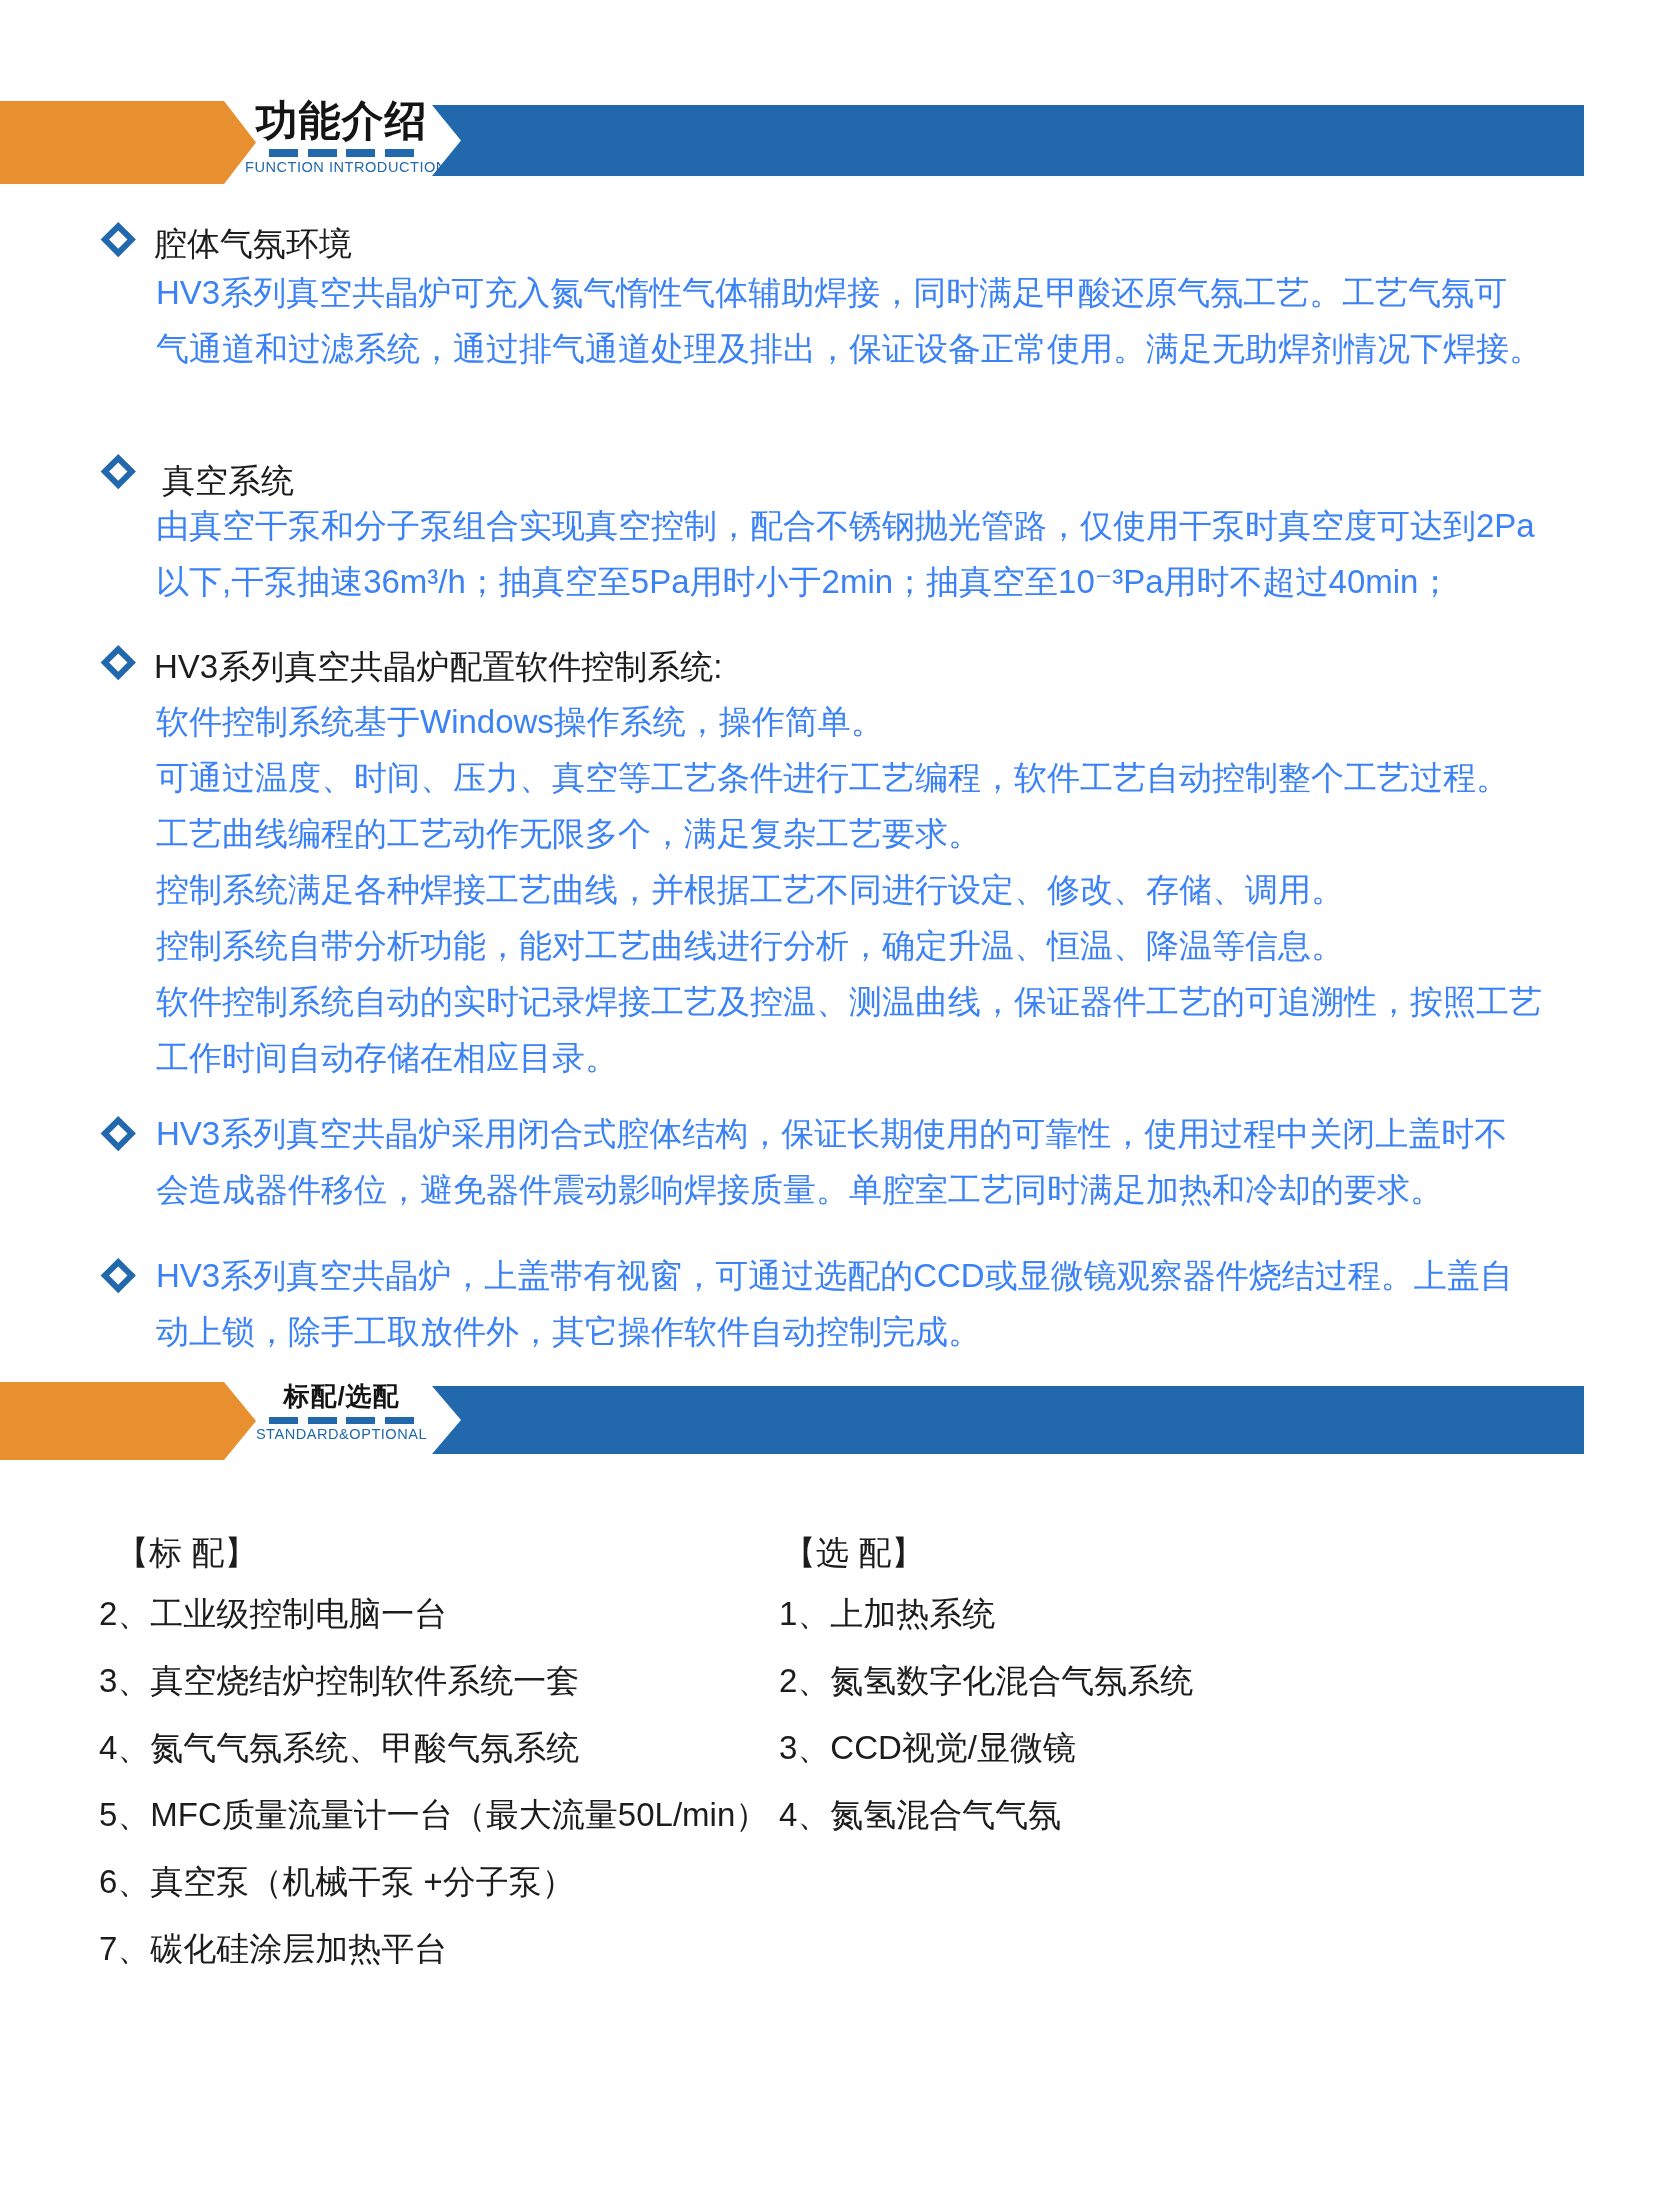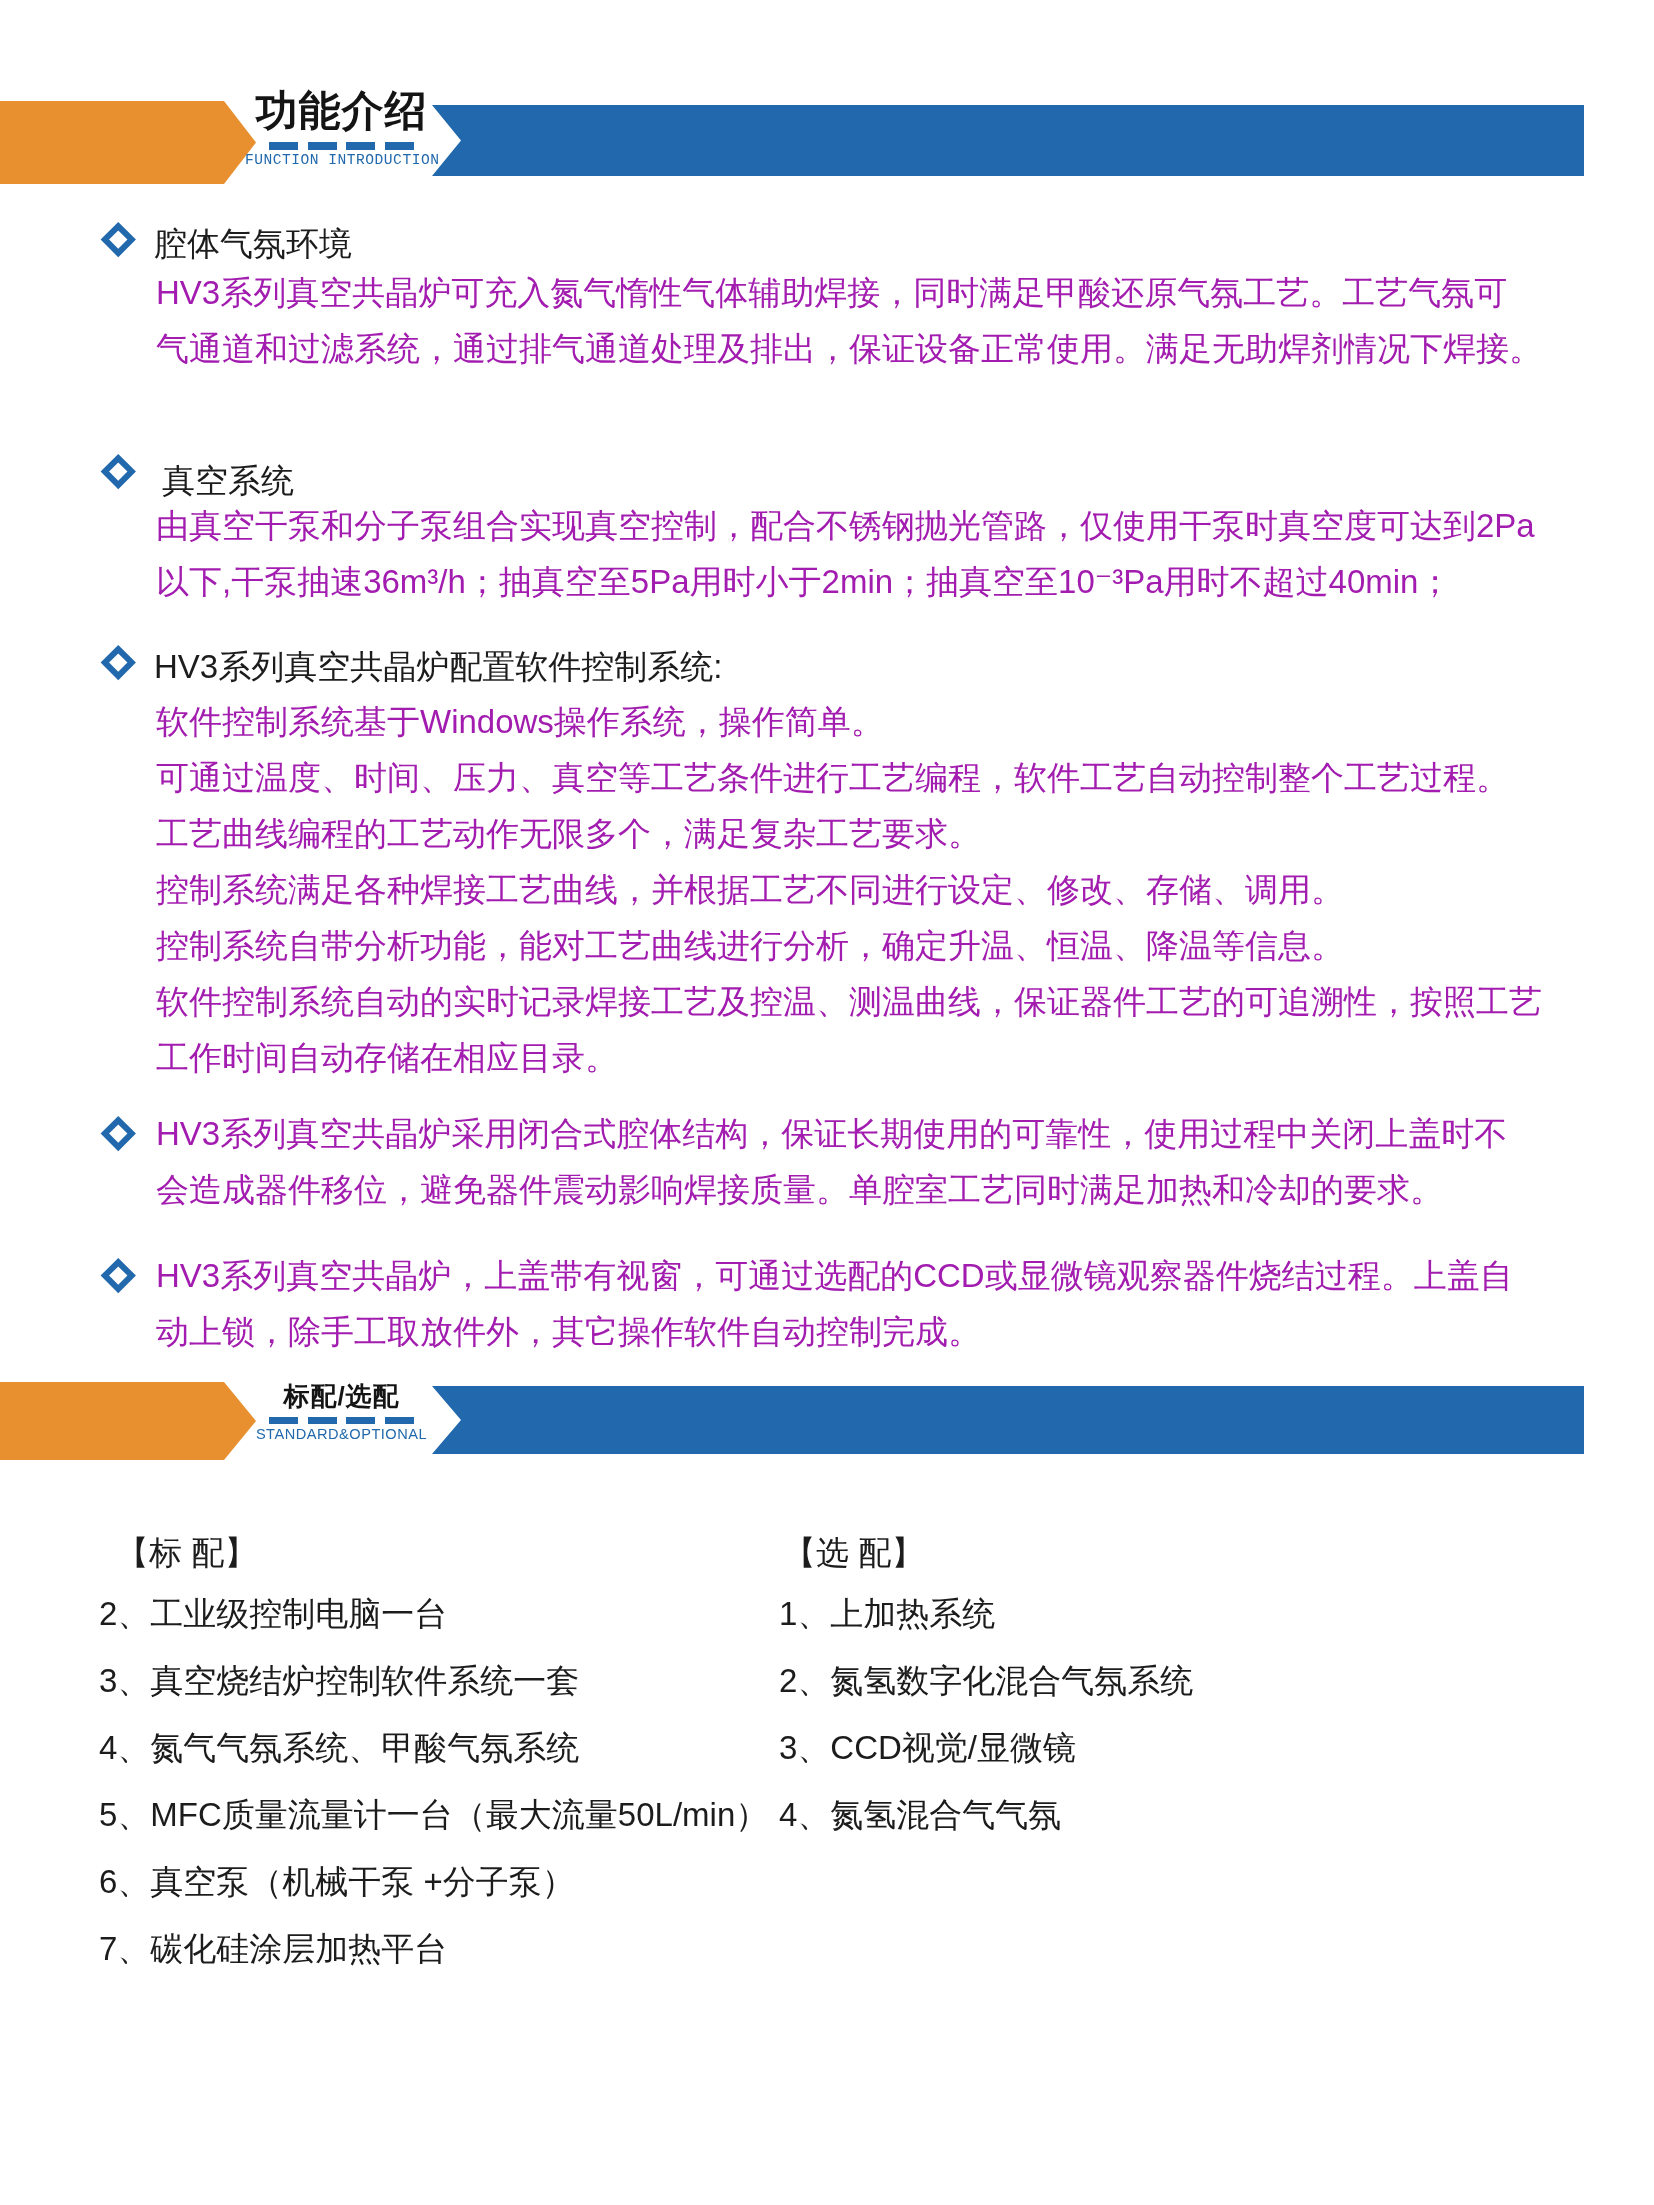--- a/index.html
+++ b/index.html
@@ -11,34 +11,34 @@
   .banner-blue{position:absolute;background:#2169AC;}
   .banner1 .banner-orange{top:101px;width:256px;height:83px;
     clip-path:polygon(0 0,224px 0,100% 50%,224px 100%,0 100%);}
   .banner1 .banner-blue{top:105px;left:432px;width:1152px;height:71px;
     clip-path:polygon(0 0,100% 0,100% 100%,0 100%,29px 50%);}
   .banner2 .banner-orange{top:1382px;width:256px;height:78px;
     clip-path:polygon(0 0,224px 0,100% 50%,224px 100%,0 100%);}
   .banner2 .banner-blue{top:1386px;left:432px;width:1152px;height:68px;
     clip-path:polygon(0 0,100% 0,100% 100%,0 100%,29px 50%);}
   .banner-title-block{position:absolute;left:245px;width:193px;text-align:center;}
-  .banner1 .banner-title-block{top:92px;font-family:Liberation Mono, monospace;}
+  .banner1 .banner-title-block{top:99px;}
   .banner2 .banner-title-block{top:1383px;}
   .banner-title{font-weight:900;color:#141414;line-height:1.05;letter-spacing:1px;white-space:nowrap;}
   .banner1 .banner-title{font-size:42px;}
   .banner2 .banner-title{font-size:26px;}
   .dash-row{display:flex;justify-content:center;margin-top:6.3px;}
   .dash{width:29px;height:7.3px;background:#2169AC;margin:0 4.7px;}
   .banner-subtitle{margin-top:2px;font-size:14.6px;color:#2169AC;letter-spacing:0.5px;white-space:nowrap;font-weight:400;}
 
   
   .diamond{position:absolute;width:12.5px;height:12.5px;border:6.8px solid #2268AC;transform:rotate(45deg);}
   .sec-heading{position:absolute;left:154px;font-size:33px;color:#1c1c1c;white-space:nowrap;}
   .para{position:absolute;left:156px;}
-  .pline{height:56px;display:flex;align-items:center;font-size:33px;color:#a21caf;white-space:nowrap;}
+  .pline{height:56px;display:flex;align-items:center;font-size:33px;color:#3b82f6;white-space:nowrap;}
 
   #s1-heading{top:222px;}
   #s1-diamond{top:227px;left:106px;}
   #s1-para{top:265px;}
   #s2-heading{top:459px;margin-left:8px;}
   #s2-diamond{top:459px;left:106px;}
   #s2-para{top:498px;}
   #s3-heading{top:645px;}
   #s3-diamond{top:650px;left:106px;}
   #s3-para{top:694px;}

